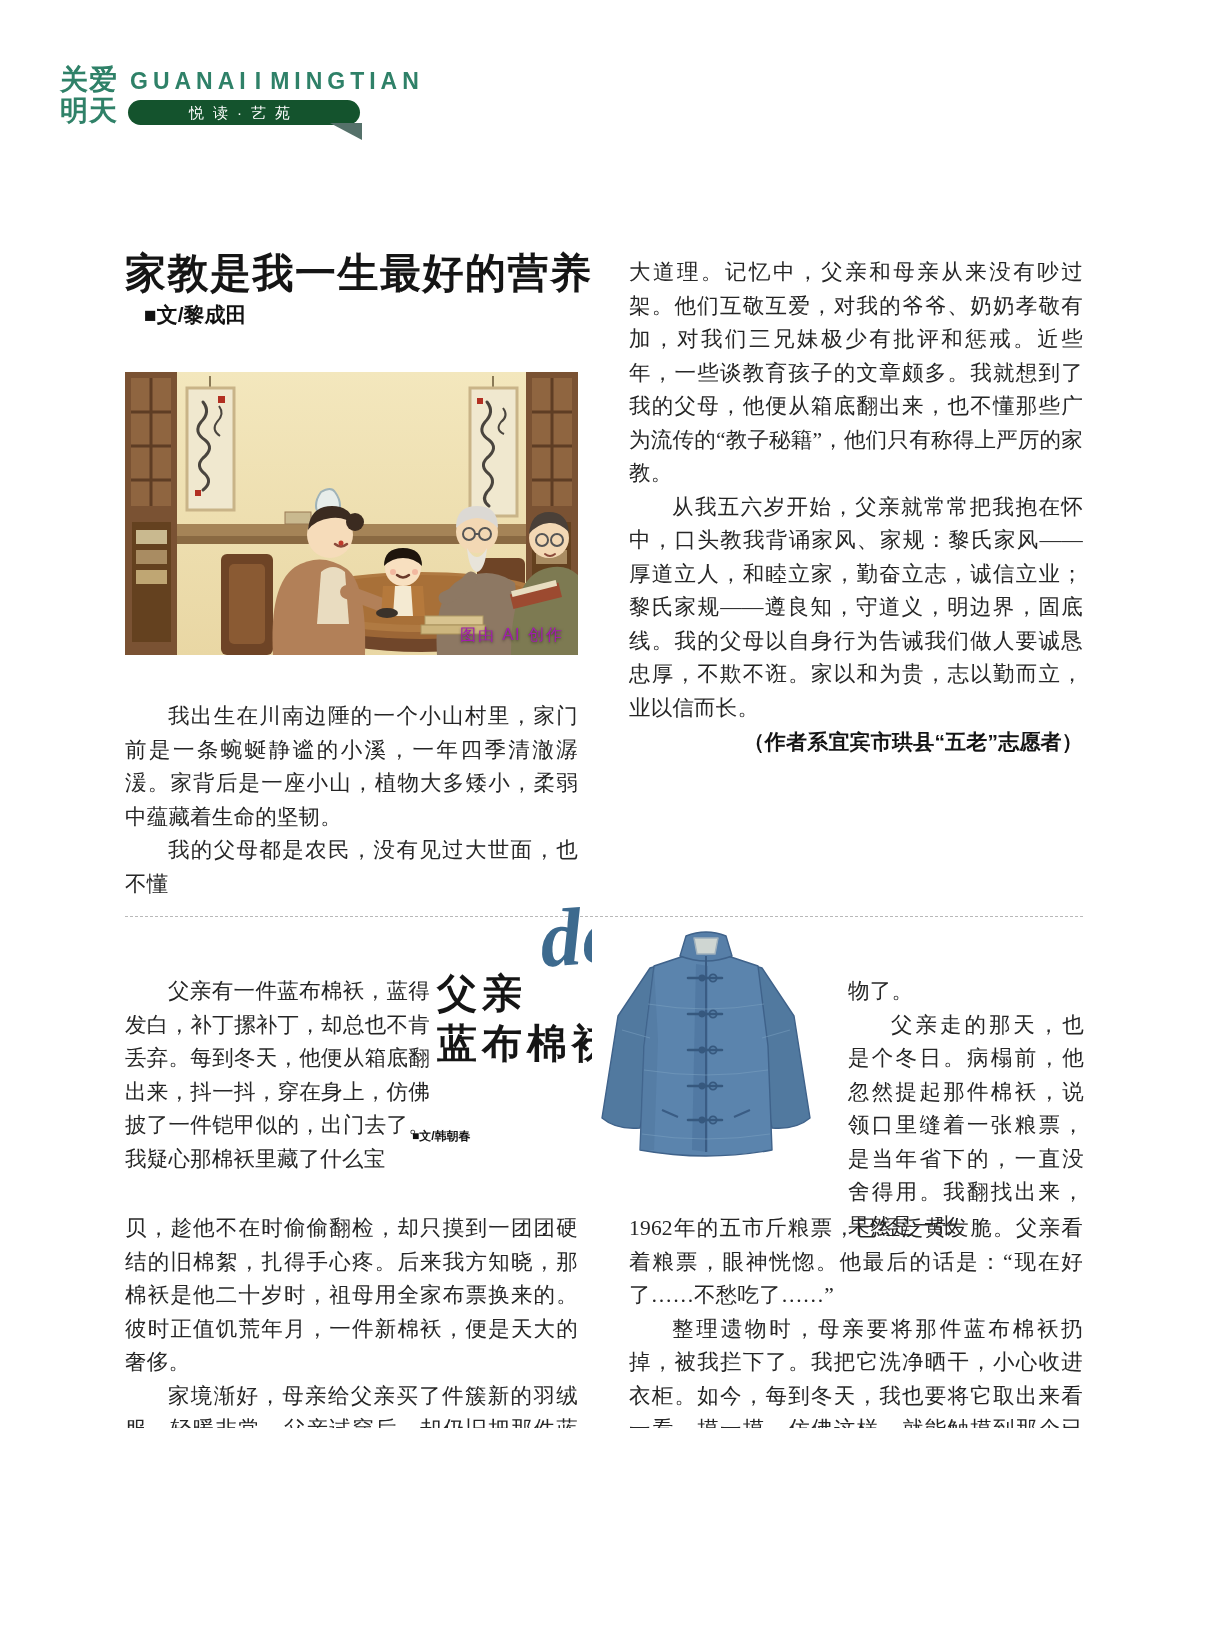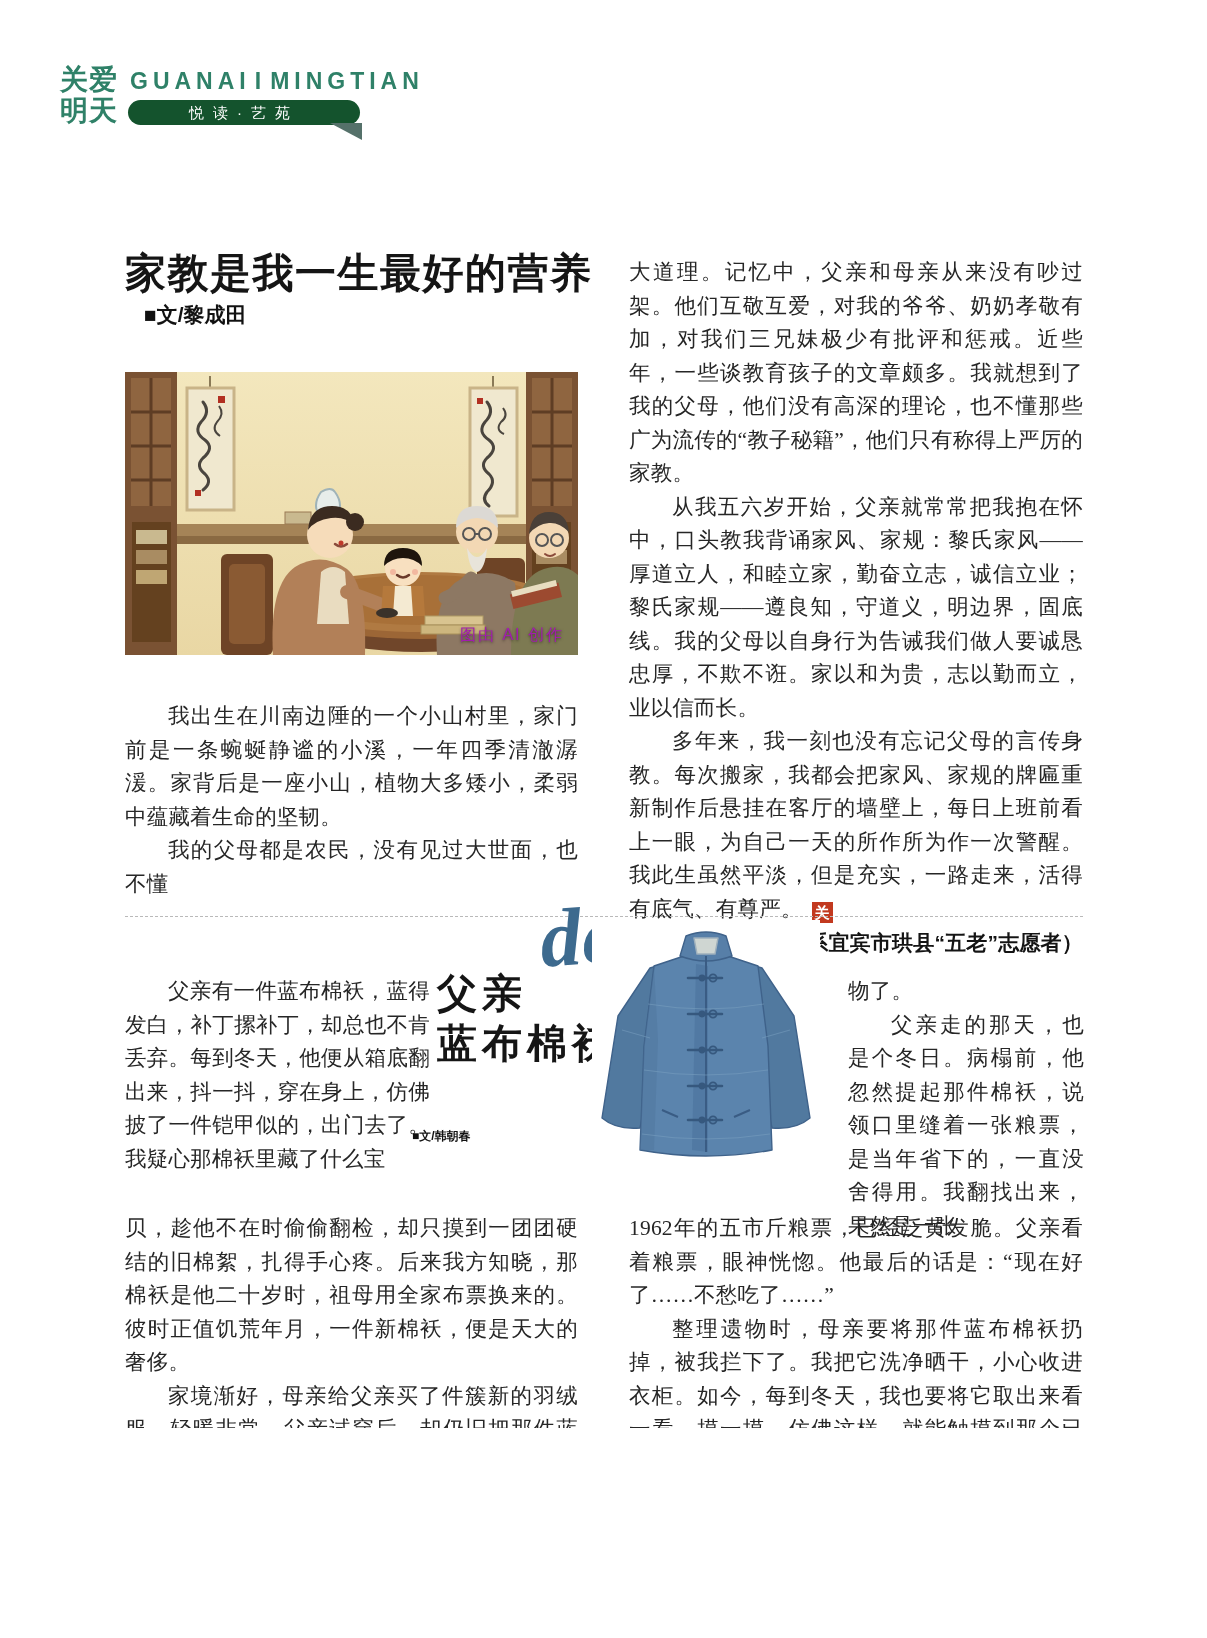--- a/index.html
+++ b/index.html
@@ -189,23 +189,22 @@
     </svg>
     <div class="img-caption">图由 AI 创作</div>
   </div>
 
   <div class="abs body-text a1-left">
     <p class="para indent">我出生在川南边陲的一个小山村里，家门前是一条蜿蜒静谧的小溪，一年四季清澈潺湲。家背后是一座小山，植物大多矮小，柔弱中蕴藏着生命的坚韧。</p>
     <p class="para indent">我的父母都是农民，没有见过大世面，也不懂</p>
   </div>
 
   <div class="abs body-text a1-right">
-    <p class="para">大道理。记忆中，父亲和母亲从来没有吵过架。他们互敬互爱，对我的爷爷、奶奶孝敬有加，对我们三兄妹极少有批评和惩戒。近些年，一些谈教育孩子的文章颇多。我就想到了我的父母，他们没有高深的理论，也不懂那些广为流传的“教子秘籍”，他们只有称得上严厉的家教。</p>
+    <p class="para">大道理。记忆中，父亲和母亲从来没有吵过架。他们互敬互爱，对我的爷爷、奶奶孝敬有加，对我们三兄妹极少有批评和惩戒。近些年，一些谈教育孩子的文章颇多。我就想到了我的父母，他便从箱底翻出来，也不懂那些广为流传的“教子秘籍”，他们只有称得上严厉的家教。</p>
     <p class="para indent">从我五六岁开始，父亲就常常把我抱在怀中，口头教我背诵家风、家规：黎氏家风——厚道立人，和睦立家，勤奋立志，诚信立业；黎氏家规——遵良知，守道义，明边界，固底线。我的父母以自身行为告诫我们做人要诚恳忠厚，不欺不诳。家以和为贵，志以勤而立，业以信而长。</p>
-    <p class="para indent"><span>多年来，我一刻也没有忘记父母的言传身教。每次搬家，我都会把家风、家规的牌匾重新制作后悬挂在客厅的墙壁上，每日上班前看上一眼，为自己一天的所作所为作一次警醒。我此生虽然平淡，但是充实，一路走来，活得有底气、有尊严。</span><span class="endmark">关</span></p>
     <p class="note">（作者系宜宾市珙县“五老”志愿者）</p>
   </div>
 
   <div class="abs divider"></div>
 
   <div class="abs body-text narrow a2-left-narrow">
     <p class="para indent">父亲有一件蓝布棉袄，蓝得发白，补丁摞补丁，却总也不肯丢弃。每到冬天，他便从箱底翻出来，抖一抖，穿在身上，仿佛披了一件铠甲似的，出门去了。我疑心那棉袄里藏了什么宝</p>
   </div>
 
   <div class="abs t2a">父亲</div>

